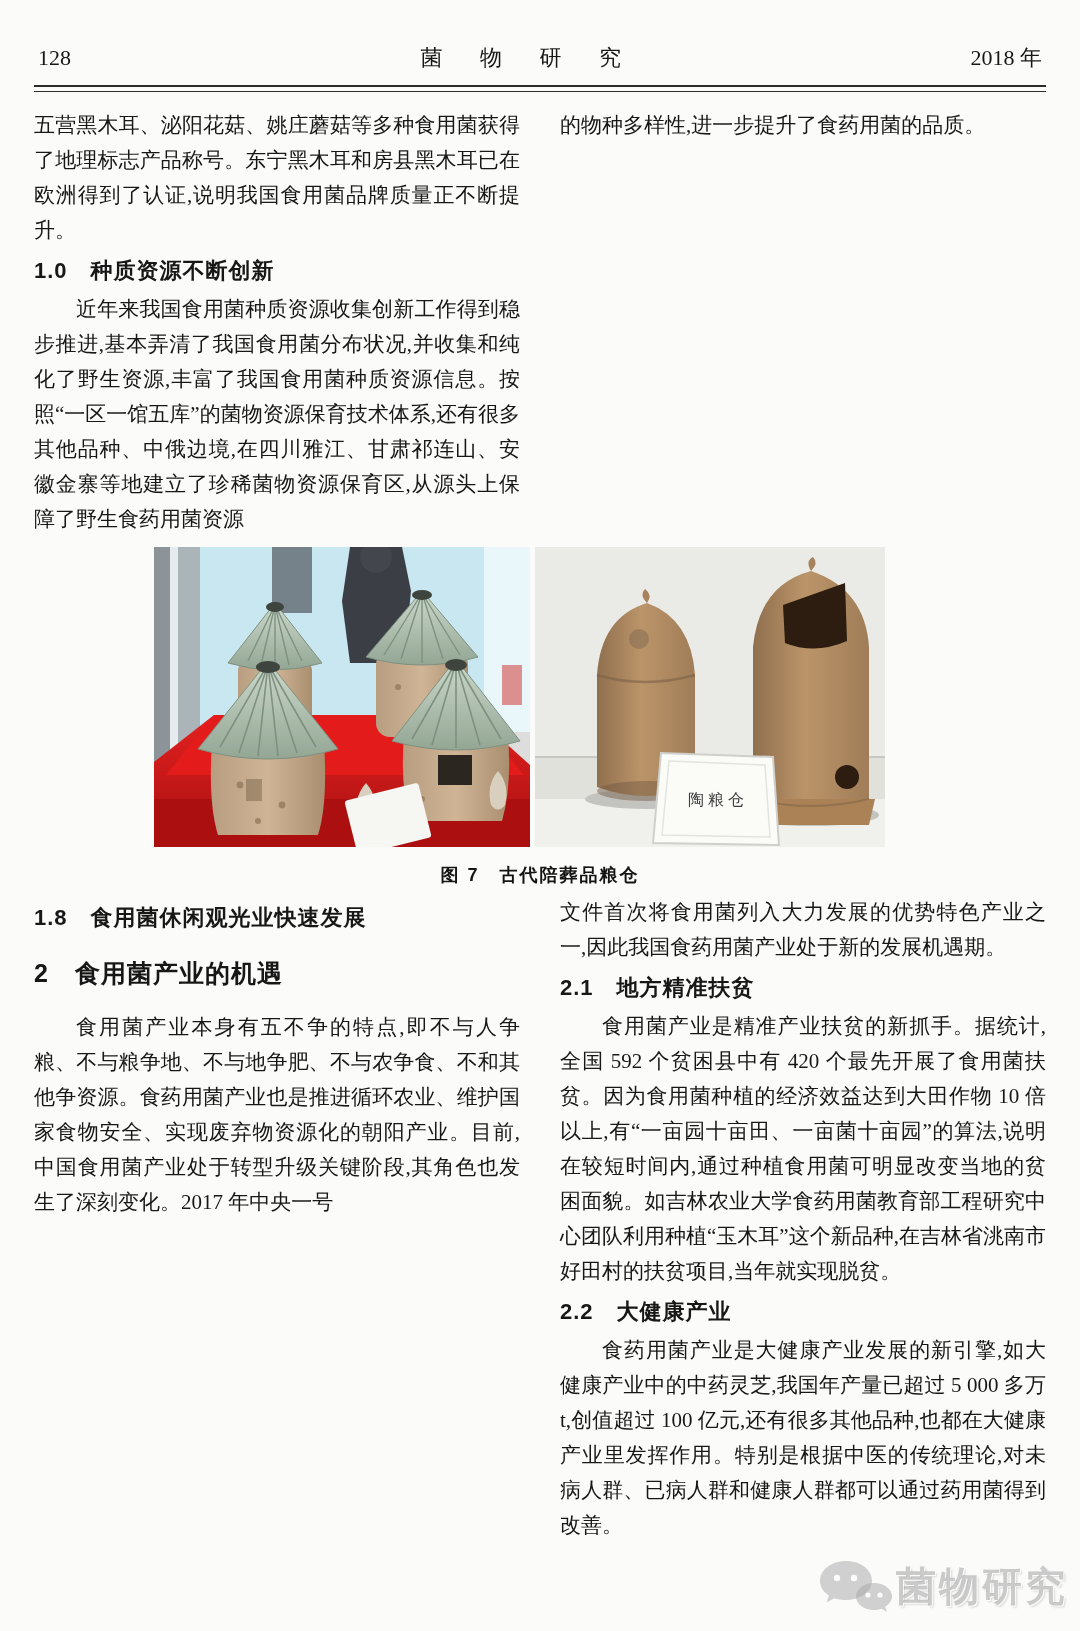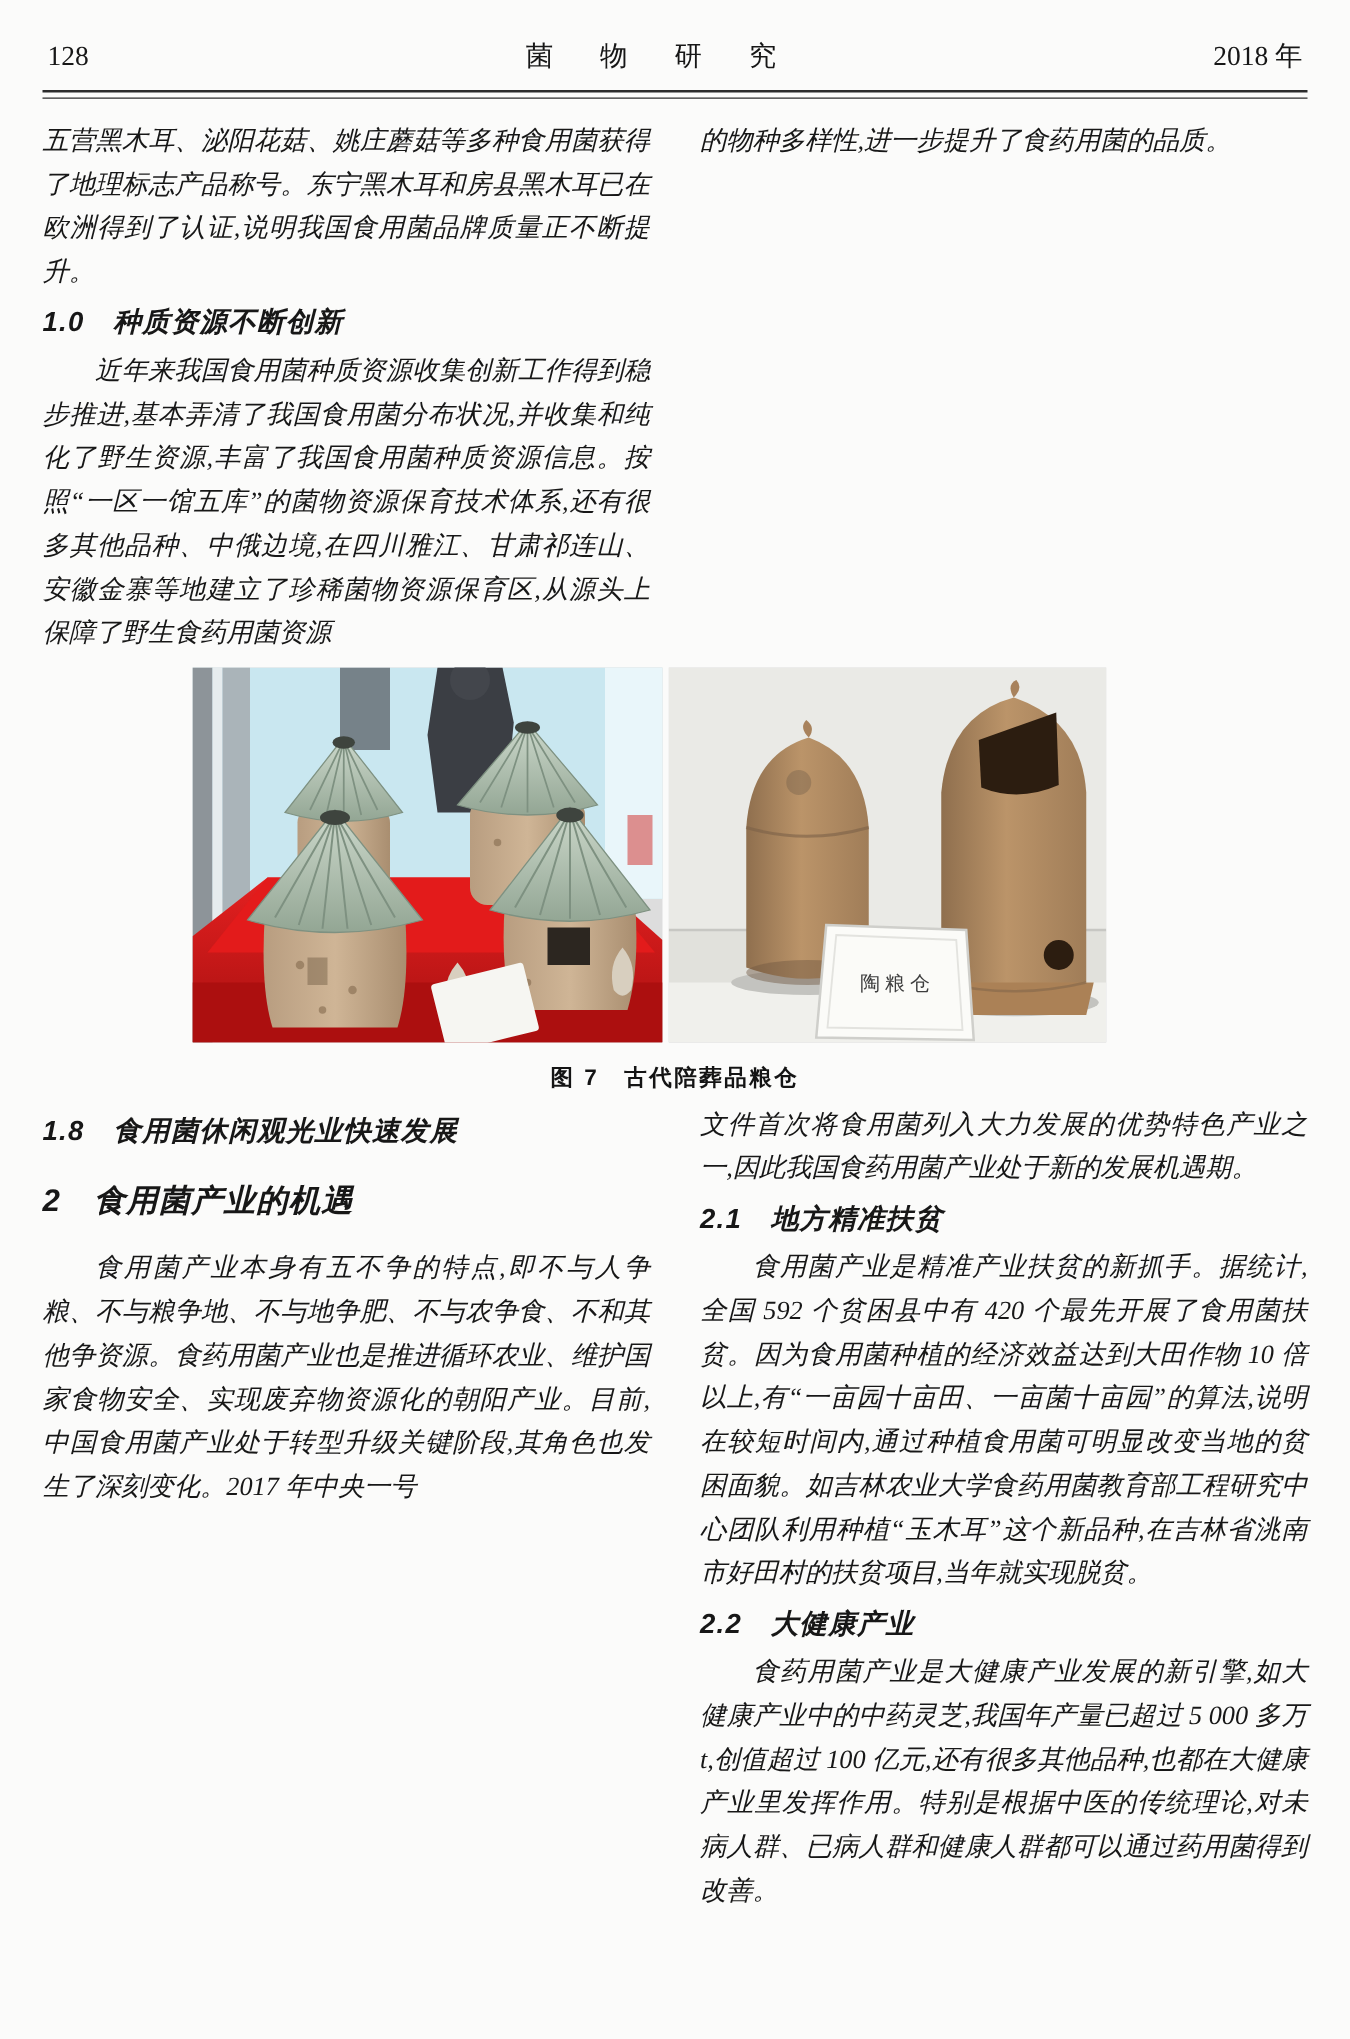--- a/index.html
+++ b/index.html
@@ -1,28 +1,28 @@
 <!DOCTYPE html>
 <html><head>
 <meta charset="utf-8">
 <style>
   html,body{margin:0;padding:0;background:#ffffff;}
   .page{
     position:relative;width:1080px;height:1631px;box-sizing:border-box;
     background:#fbfbfa;color:#171717;overflow:hidden;
-    padding:22px 34px 0 34px;
+    padding:35px 34px 0 34px;
     font-family:"Liberation Serif", serif;
   }
   
   .header{display:flex;justify-content:space-between;align-items:baseline;
     font-size:22px;padding:8px 4px 12px 4px;}
   .journal-title{letter-spacing:16px;text-indent:16px;}
   .rule-double{height:4px;border-top:2px solid #2c2c2c;border-bottom:1px solid #2c2c2c;margin:0 0 16px 0;}
   
-  .cols{display:flex;gap:40px;font-style:italic;}
+  .cols{display:flex;gap:40px;}
   .col{flex:1 1 0;min-width:0;}
   p{margin:0;font-size:21px;line-height:35px;text-align:justify;}
   p.indent{text-indent:2em;}
   h4.subhead{font-family:"Liberation Sans", sans-serif;font-weight:700;
     font-size:22px;margin:8px 0 6px 0;letter-spacing:1px;}
   h2.bighead{font-family:"Liberation Sans", sans-serif;font-weight:700;
     font-size:25px;margin:24px 0 20px 0;letter-spacing:1px;}
   
   figure.fig{margin:10px 0 8px 0;}
   .photos{display:flex;gap:5px;margin-left:120px;}
@@ -197,14 +197,29 @@
     </div>
     <div class="col">
       <p>文件首次将食用菌列入大力发展的优势特色产业之一,因此我国食药用菌产业处于新的发展机遇期。</p>
       <h4 class="subhead">2.1　地方精准扶贫</h4>
       <p class="indent">食用菌产业是精准产业扶贫的新抓手。据统计,全国 592 个贫困县中有 420 个最先开展了食用菌扶贫。因为食用菌种植的经济效益达到大田作物 10 倍以上,有“一亩园十亩田、一亩菌十亩园”的算法,说明在较短时间内,通过种植食用菌可明显改变当地的贫困面貌。如吉林农业大学食药用菌教育部工程研究中心团队利用种植“玉木耳”这个新品种,在吉林省洮南市好田村的扶贫项目,当年就实现脱贫。</p>
       <h4 class="subhead">2.2　大健康产业</h4>
       <p class="indent">食药用菌产业是大健康产业发展的新引擎,如大健康产业中的中药灵芝,我国年产量已超过 5 000 多万t,创值超过 100 亿元,还有很多其他品种,也都在大健康产业里发挥作用。特别是根据中医的传统理论,对未病人群、已病人群和健康人群都可以通过药用菌得到改善。</p>
     </div>
   </div>
 
+  <div class="watermark">
+    <svg width="74" height="58" viewBox="0 0 74 58">
+      <g fill="rgba(165,165,165,0.5)">
+        <path d="M28,4 C13,4 2,13 2,24 c0,6 3.4,11 9,14.5 l-2.4,7 7.6,-4.2 c3.6,1.2 7.6,1.8 11.8,1.8 15,0 26,-9 26,-19.5 S43,4 28,4 Z"></path>
+        <path d="M56,26 c-10,0 -18,6 -18,13.5 c0,7.4 8,13.5 18,13.5 c2.6,0 5.2,-0.4 7.4,-1.2 l5.6,3 -1.8,-5.2 c3.8,-2.4 6.8,-6 6.8,-10.1 C74,32 66,26 56,26 Z"></path>
+      </g>
+      <g fill="rgba(255,255,255,0.92)">
+        <circle cx="19" cy="21" r="3.2"></circle>
+        <circle cx="36" cy="21" r="3.2"></circle>
+        <circle cx="50" cy="38" r="2.6"></circle>
+        <circle cx="62" cy="38" r="2.6"></circle>
+      </g>
+    </svg>
+    <span class="watermark-text">菌物研究</span>
+  </div>
 
 </div>
 
 </body></html>

